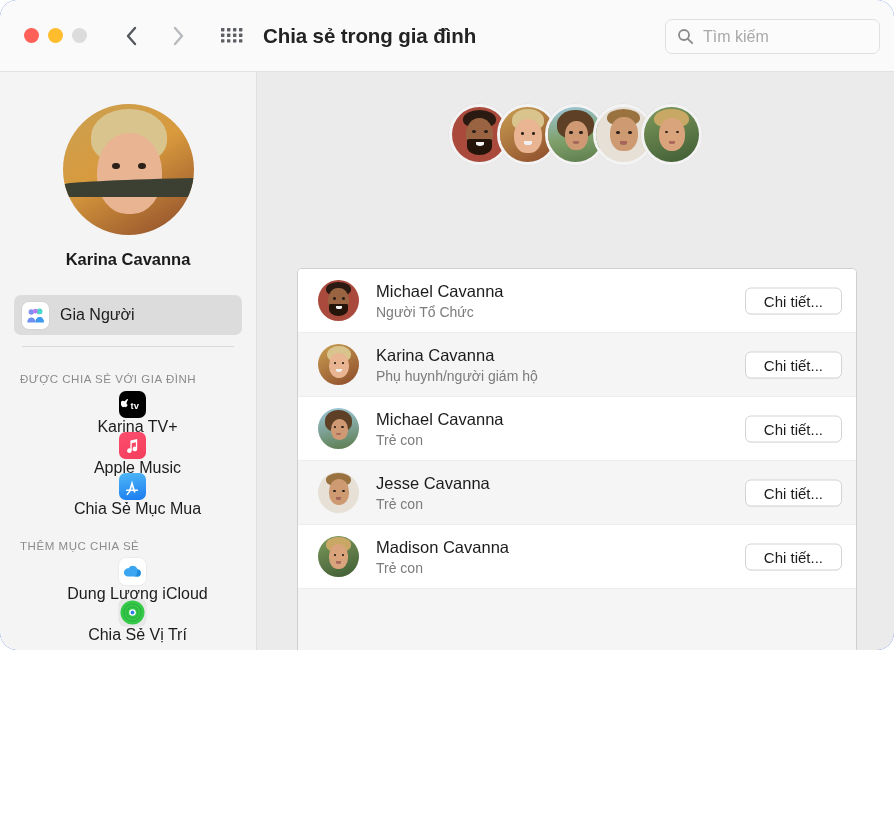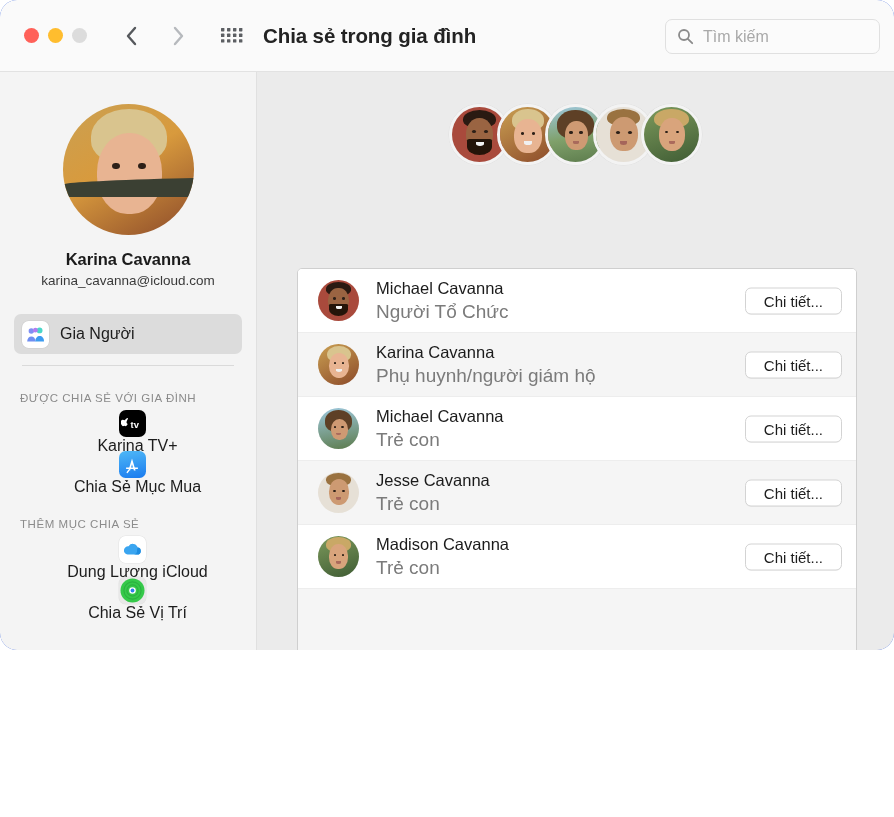--- a/index.html
+++ b/index.html
@@ -142,21 +142,21 @@
     height: 64px; display: flex; align-items: center;
     padding: 0 0 0 20px;
     border-bottom: 1px solid #ededed;
     position: relative;
   }
   .mrow.odd  { background: #ffffff; }
   .mrow.even { background: #f5f5f5; }
   .mavatar { width: 41px; height: 41px; border-radius: 50%; overflow: hidden; flex: 0 0 41px; position: relative; }
   .mtext { margin-left: 17px; display: flex; flex-direction: column; justify-content: center; }
   .mname { font-size: 16.5px; color: #1b1b1b; line-height: 1.25; }
-  .mrole { font-size: 19px; color: #7b7b7b; margin-top: 3px; }
+  .mrole { font-size: 14px; color: #7b7b7b; margin-top: 3px; }
   .detail-btn {
     position: absolute; right: 14px; top: 50%; transform: translateY(-50%);
     height: 27px; padding: 0 18px;
     background: #ffffff;
     border: 1px solid #d3d3d3;
     border-radius: 6px;
     font-size: 15px; color: #1d1d1d;
     font-family: "Liberation Sans", sans-serif;
     display: flex; align-items: center;
     box-shadow: 0 0.5px 0.5px rgba(0,0,0,0.04);
@@ -252,21 +252,20 @@
             <div class="bg" style="background:linear-gradient(150deg,#caa052 0%,#d89a3d 45%,#8c4a2a 100%);"></div>
             <div class="hair" style="left:22%;top:4%;width:58%;height:42%;background:#d9c48e;"></div>
             <div class="skin" style="left:26%;top:22%;width:50%;height:62%;background:#e8b492;"></div>
             <div class="eyeL" style="left:38%;top:45%;width:6%;height:5%;"></div>
             <div class="eyeR" style="left:58%;top:45%;width:6%;height:5%;"></div>
             <div class="mouth" style="left:44%;top:62%;width:14%;height:7%;background:#f0f0f0;"></div>
             <div class="body" style="height:16%;background:#3b4033;"></div>
           </div>
         </div>
         <div class="pname">Karina Cavanna</div>
-        <div class="pmail">karina_cavanna@icloud.com</div>
       </div>
 
       <div class="family-block">
         <div class="sb-row selected">
           <span class="appicon ic-family">
             <svg width="21" height="21" viewBox="0 0 21 21">
               <circle cx="6.3" cy="7" r="2.7" fill="#7f8ff4"></circle>
               <circle cx="14.6" cy="6.4" r="2.9" fill="#4ad6c8"></circle>
               <circle cx="10.4" cy="6.2" r="2.4" fill="#b07ef0"></circle>
               <path d="M2.2 17.4c0-3.1 1.9-5 4.2-5s4.1 1.9 4.1 5z" fill="#6f8ef2"></path>
@@ -285,20 +284,28 @@
         <span class="appicon ic-tv">
           <svg width="22" height="14" viewBox="0 0 22 14">
             <path d="M6.2 3.1c.5-.6.8-1.4.7-2.2-.7.03-1.6.5-2.1 1.1-.45.55-.85 1.4-.7 2.2.8.06 1.6-.4 2.1-1.1z" fill="#fff"></path>
             <path d="M6.9 4.4c-1.15-.07-2.1.65-2.65.65-.55 0-1.37-.62-2.25-.6-1.16.02-2.23.67-2.83 1.71-1.2 2.1-.31 5.2.86 6.9.57.83 1.26 1.76 2.16 1.73.86-.04 1.19-.56 2.23-.56 1.04 0 1.34.56 2.25.54.93-.02 1.52-.84 2.09-1.68.66-.96.93-1.89.94-1.94-.02-.01-1.81-.7-1.83-2.76-.02-1.72 1.4-2.55 1.47-2.59-.8-1.18-2.05-1.31-2.49-1.34z" fill="#fff" transform="scale(0.62) translate(1,0)"></path>
             <text x="9.6" y="11.2" font-family="Liberation Sans, sans-serif" font-size="9.4" font-weight="bold" fill="#ffffff">tv</text>
           </svg>
         </span>
         <span class="ilabel">Karina TV+</span>
       </div>
 
+      <div class="sb-item">
+        <span class="appicon ic-music">
+          <svg width="17" height="17" viewBox="0 0 17 17">
+            <path d="M13.2 2.1 6.4 3.6v8.0a2.3 2.3 0 1 0 1.35 2.0V6.2l4.1-.9v4.6a2.3 2.3 0 1 0 1.35 2.0z" fill="#ffffff"></path>
+          </svg>
+        </span>
+        <span class="ilabel">Apple Music</span>
+      </div>
 
       <div class="sb-item">
         <span class="appicon ic-store">
           <svg width="18" height="18" viewBox="0 0 18 18">
             <path d="M9 2.6 12.6 14.4 H10.9 L9 8.2 7.1 14.4 H5.4 Z" fill="#ffffff"></path>
             <path d="M3.1 11.6 H14.9 V13.0 H3.1 Z" fill="#ffffff"></path>
             <path d="M5.6 14.6 4.3 16.4" stroke="#ffffff" stroke-width="1.5" stroke-linecap="round"></path>
           </svg>
         </span>
         <span class="ilabel">Chia Sẻ Mục Mua</span>

